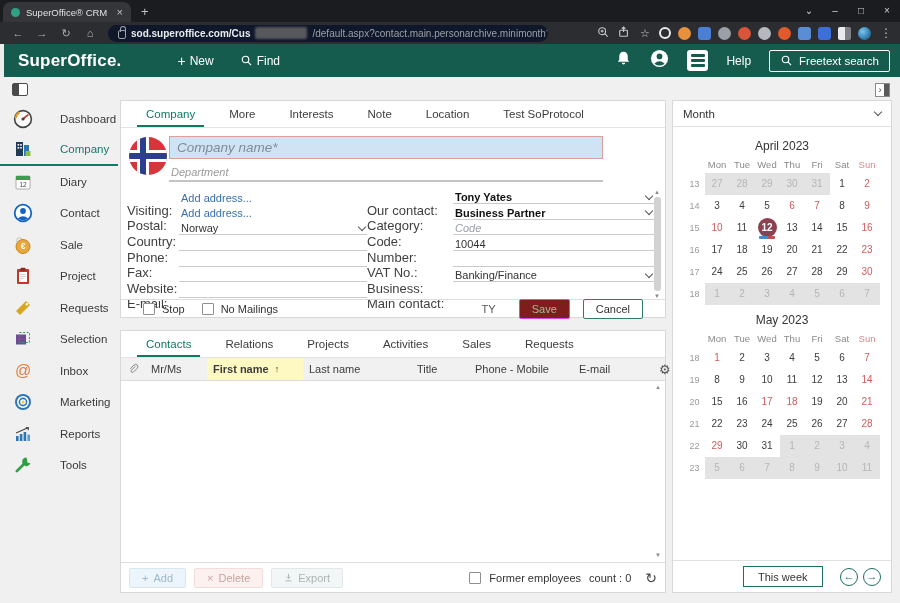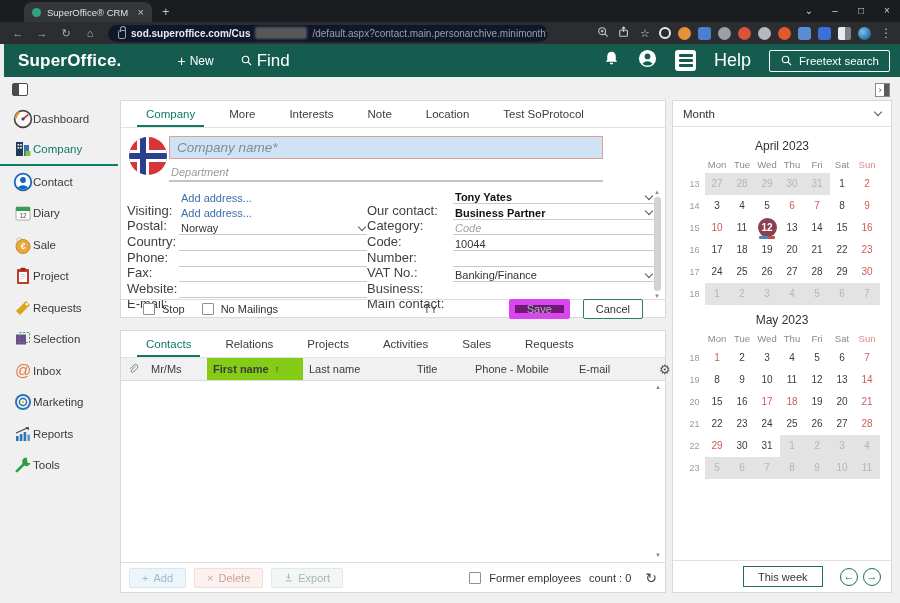--- a/index.html
+++ b/index.html
@@ -2,21 +2,21 @@
 <html><head>
 <meta charset="utf-8">
 <style>
   * { margin:0; padding:0; box-sizing:border-box; }
   html,body { background:#444; }
   .screen { position:relative; width:900px; height:603px; overflow:hidden;
     background:#ececec; font-family:"Liberation Sans", sans-serif; color:#333; }
 
   
   .tabstrip { position:absolute; left:0; top:0; width:900px; height:22px; background:#1b1c1f; display:flex; align-items:flex-end; }
-  .btab { display:flex; align-items:center; gap:6px; height:20px; width:128px; margin-left:24px;
+  .btab { display:flex; align-items:center; gap:6px; height:20px; width:128px; margin-left:3px;
     background:#35363a; border-radius:8px 8px 0 0; padding:0 8px; color:#dfe1e5; font-size:9.5px; }
   .favicon { width:9px; height:9px; border-radius:50%; background:#2fa184; flex:none; }
   .btab-title { flex:1; overflow:hidden; white-space:nowrap; }
   .btab-close { color:#bdc1c6; font-size:11px; cursor:default; }
   .newtab-btn { color:#bdc1c6; font-size:13px; margin-left:10px; height:20px; line-height:19px; }
   .win-controls { margin-left:auto; display:flex; align-items:center; gap:0; height:22px; }
   .win-controls span { width:26px; text-align:center; color:#cfd1d4; font-size:10px; line-height:22px; }
   .addrbar { position:absolute; left:0; top:22px; width:900px; height:22px; background:#2c2d31; display:flex; align-items:center; padding:0 8px; gap:4px; }
   .navi { color:#aeb1b6; font-size:11px; width:20px; text-align:center; }
   .urlbox { display:flex; align-items:center; gap:5px; background:#0f172a; border-radius:10px; height:17px; margin-left:4px; padding:0 10px; width:440px; overflow:hidden; white-space:nowrap; }
@@ -32,39 +32,39 @@
   .ext.square { border-radius:3px; }
   .ext.ring { background:transparent !important; border:2px solid #e8eaed; width:12px; height:12px; }
   .ext.split { border-radius:2px; background:linear-gradient(to right, #e8eaed 55%, #7d8084 55%) !important; }
   .ext.avatar { background:radial-gradient(circle at 35% 35%, #7ec3e8, #2f7fb5 60%, #275a3f) !important; }
   .kebab { color:#c2c5c9; font-size:12px; margin-left:2px; }
 
   
   .appheader { position:absolute; left:4px; top:44px; width:900px; height:33px; background:#155c4e; display:flex; align-items:center; padding:0 14px; color:#fff; }
   .logo { font-size:17px; font-weight:bold; letter-spacing:0.2px; }
   .hdr-new { margin-left:56px; font-size:12px; display:flex; align-items:center; gap:4px; }
-  .hdr-find { margin-left:26px; font-size:17px; display:flex; align-items:center; gap:4px; }
+  .hdr-find { margin-left:26px; font-size:12px; display:flex; align-items:center; gap:4px; }
   .plus-g { font-size:14px; font-weight:normal; }
   .hicon svg { width:13px; height:13px; display:block; }
   .hdr-right { margin-left:auto; display:flex; align-items:center; gap:18px; }
   .bell-w svg { width:17px; height:17px; }
   .user-w svg { width:19px; height:19px; }
   .menu-sq { width:21px; height:21px; background:#fff; border-radius:3px; display:flex; flex-direction:column; justify-content:center; gap:2.5px; padding:0 3.5px; }
   .menu-sq i { height:2.5px; background:#155c4e; border-radius:1px; }
-  .hdr-help { font-size:18px; }
+  .hdr-help { font-size:12px; }
   .freetext-btn { display:flex; align-items:center; gap:6px; border:1.5px solid #fff; border-radius:2px; height:22px; padding:0 10px; font-size:11.5px; }
 
   
   .content { position:absolute; left:0; top:77px; width:900px; height:526px; background:#f0f0f0; }
 
   
   .sidebar { position:absolute; left:0; top:0; width:118px; height:526px; }
   .sb-toggle { position:absolute; left:12px; top:6px; width:16px; height:13px; border:1.5px solid #4a4a4a; border-radius:2px; background:linear-gradient(to right,#4a4a4a 45%, #fff 45%); }
   .sb-nav { position:absolute; left:0; top:26px; width:118px; }
-  .side-item { display:flex; align-items:center; gap:0; height:31.5px; padding-left:13px; cursor:default; }
+  .side-item { display:flex; align-items:center; gap:27px; height:31.5px; padding-left:13px; cursor:default; }
   .side-item.active { border-bottom:2px solid #0f7c68; }
   .side-icon { width:20px; height:20px; flex:none; }
   .side-icon svg { width:20px; height:20px; display:block; }
   .side-label { font-size:11.5px; color:#3a3a3a; }
   .side-item.active .side-label { color:#0f7c68; }
 
   
   .card { position:absolute; background:#fff; border:1px solid #d8d8d8; }
   .company-card { left:120px; top:23px; width:546px; height:218px; }
   .contacts-card { left:120px; top:253px; width:546px; height:263px; }
@@ -95,27 +95,27 @@
   .chev { width:6px; height:6px; border-right:1.4px solid #555; border-bottom:1.4px solid #555; transform:rotate(45deg); margin-left:auto; margin-bottom:3px; flex:none; }
   .vscroll { position:absolute; display:flex; flex-direction:column; align-items:center; width:10px; }
   .vscroll .sarr { font-size:6px; color:#8a8a8a; line-height:8px; }
   .vscroll .sthumb { width:7px; flex:1; background:#d2d2d2; border-radius:3px; margin:1px 0; }
   .cc-scroll { right:3px; top:60px; height:112px; }
   .cl-scroll { right:2px; top:2px; bottom:2px; }
   .cb { width:12px; height:12px; border:1px solid #8f8f8f; border-radius:1px; background:#fff; display:inline-block; flex:none; }
   .cc-footer { position:absolute; left:0; right:0; bottom:0; height:18px; border-top:1px solid #ddd; display:flex; align-items:center; padding:0 22px; gap:7px; font-size:11px;text-align:right; }
   .initials { margin-left:auto; color:#555; margin-right:16px; }
   .btn { height:20px; display:inline-flex; align-items:center; justify-content:center; font-size:11px; border-radius:2px; padding:0 12px; }
-  .btn-save { background:#701a75; border:6px solid #d946ef; color:#9cbf9c; margin-right:6px;margin-left:48px; }
+  .btn-save { background:#7f1d1d; border:1px solid #d946ef; color:#9cbf9c; margin-right:6px; }
   .btn-cancel { background:#fff; border:1px solid #2e7b6b; color:#333; }
 
   
   .tbl-head { display:flex; align-items:stretch; height:23px; background:#f1f1f1; border-bottom:1px solid #dcdcdc; font-size:11px; color:#3c3c3c; }
   .th { display:flex; align-items:center; padding:0 6px; }
-  .th.sorted { background:#84cc16; font-weight:bold; }
+  .th.sorted { background:#fef9c3; font-weight:bold; }
   .sort-arrow { font-size:9px; margin-left:6px; color:#333; }
   .clip-cell { width:28px; justify-content:center; }
   .clip-cell svg { width:12px; height:12px; }
   .gear-cell { margin-left:auto; width:24px; justify-content:center; color:#555; font-size:13px; }
   .tbl-body { position:relative; height:180px; background:#fff; }
   .ct-footer { position:absolute; left:0; right:0; bottom:0; height:30px; border-top:1px solid #ddd; display:flex; align-items:center; padding:0 8px; gap:8px; font-size:11px; }
   .btn-add { background:#ecf5fb; border:1px solid #d6e7f2; color:#9fb9ca; }
   .btn-del { background:#fdf1f0; border:1px solid #f3dcd9; color:#c7a29d; }
   .btn-exp { background:#f3f6f6; border:1px solid #e2e8e8; color:#aab4b4; }
   .btn .bi { margin-right:5px; font-size:11px; }
@@ -275,36 +275,36 @@
                 <rect x="7.2" y="5" width="1.6" height="1.6" fill="#fff"></rect>
                 <rect x="4.6" y="8" width="1.6" height="1.6" fill="#fff"></rect>
                 <rect x="7.2" y="8" width="1.6" height="1.6" fill="#fff"></rect>
               </svg>
             </span>
             <span class="side-label">Company</span>
           </div>
           <div class="side-item">
             <span class="side-icon">
               <svg viewBox="0 0 20 20">
+                <rect x="3" y="4" width="14" height="13" rx="1" fill="#fff" stroke="#999" stroke-width="0.8"></rect>
+                <rect x="3" y="4" width="14" height="4" fill="#3a9d4f"></rect>
+                <text x="10" y="14.5" font-size="6.5" text-anchor="middle" fill="#444">12</text>
+              </svg>
+            </span>
+            <span class="side-label">Diary</span>
+          </div>
+          <div class="side-item">
+            <span class="side-icon">
+              <svg viewBox="0 0 20 20">
                 <circle cx="10" cy="10" r="8.3" fill="#fff" stroke="#1565c0" stroke-width="1.8"></circle>
                 <circle cx="10" cy="8" r="2.9" fill="#1565c0"></circle>
                 <path d="M4.8 15.6Q10 11 15.2 15.6A8.3 8.3 0 0 1 4.8 15.6" fill="#1565c0"></path>
               </svg>
             </span>
             <span class="side-label">Contact</span>
-          </div>
-          <div class="side-item">
-            <span class="side-icon">
-              <svg viewBox="0 0 20 20">
-                <rect x="3" y="4" width="14" height="13" rx="1" fill="#fff" stroke="#999" stroke-width="0.8"></rect>
-                <rect x="3" y="4" width="14" height="4" fill="#3a9d4f"></rect>
-                <text x="10" y="14.5" font-size="6.5" text-anchor="middle" fill="#444">12</text>
-              </svg>
-            </span>
-            <span class="side-label">Diary</span>
           </div>
           <div class="side-item">
             <span class="side-icon">
               <svg viewBox="0 0 20 20">
                 <circle cx="6.5" cy="5.5" r="2.8" fill="none" stroke="#bbb" stroke-width="0.9"></circle>
                 <circle cx="10" cy="11.5" r="7" fill="#e8a93c" stroke="#c8871d" stroke-width="1"></circle>
                 <text x="10" y="14.4" font-size="8.5" text-anchor="middle" fill="#fff" font-weight="bold">€</text>
               </svg>
             </span>
             <span class="side-label">Sale</span>

